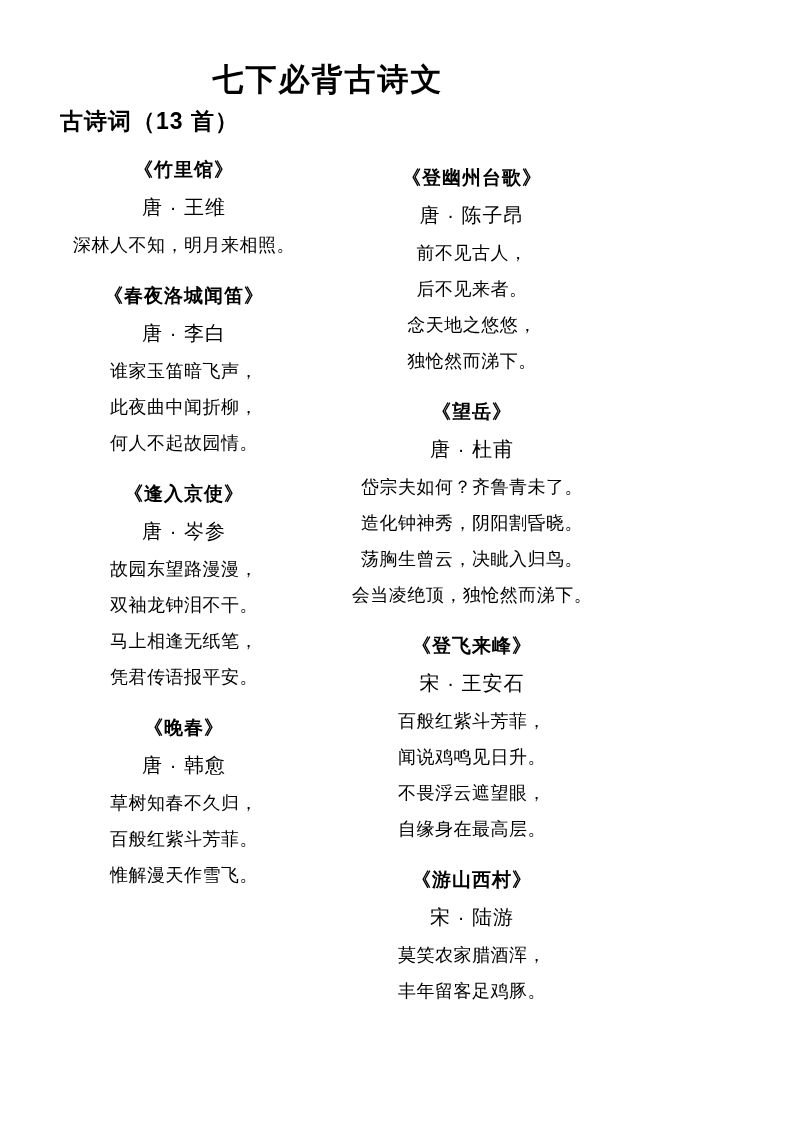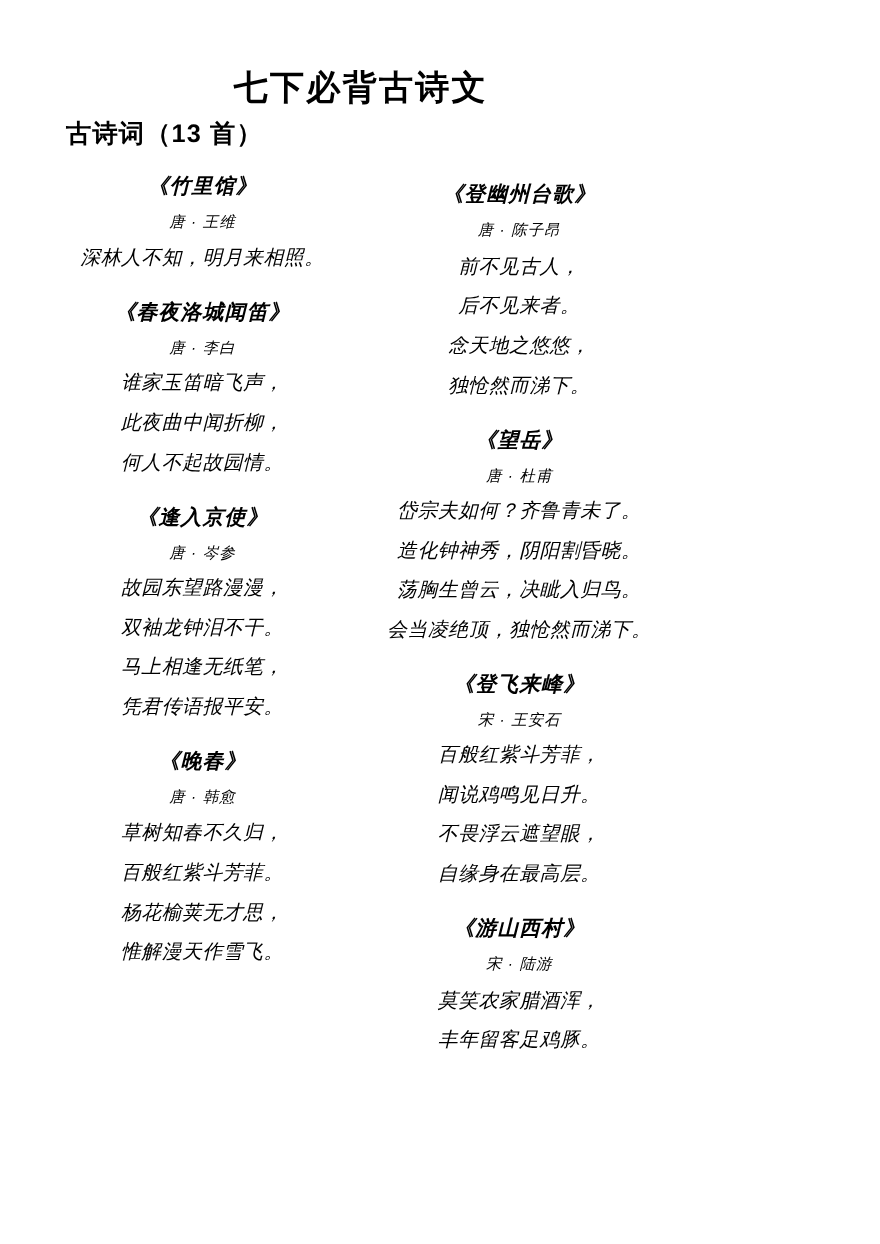--- a/index.html
+++ b/index.html
@@ -34,41 +34,40 @@
     font-size: 23px;
     font-weight: bold;
     margin: 6px 0 0 8px;
     letter-spacing: 1px;
   }
   .columns {
     display: flex;
     flex-direction: row;
     margin-top: 14px;
     gap: 0px;
-    font-style: italic;
   }
   .col {
     width: 50%;
     box-sizing: border-box;
   }
   .col-left { padding-right: 12px; }
   .col-right { padding-left: 12px; padding-top: 8px; }
   .poem {
     margin-bottom: 14px;
   }
   .poem-title {
     text-align: center;
     font-size: 19px;
     font-weight: bold;
     line-height: 1.95;
     letter-spacing: 1px;
   }
   .poem-author {
     text-align: center;
-    font-size: 14px;
+    font-size: 20px;
     line-height: 1.95;
     letter-spacing: 1px;
   }
   .poem-line {
     text-align: center;
     font-size: 18px;
     line-height: 2.0;
     letter-spacing: 0.5px;
     white-space: nowrap;
   }
@@ -107,21 +106,20 @@
         <div class="poem-line">双袖龙钟泪不干。</div>
         <div class="poem-line">马上相逢无纸笔，</div>
         <div class="poem-line">凭君传语报平安。</div>
       </div>
 
       <div class="poem">
         <div class="poem-title">《晚春》</div>
         <div class="poem-author">唐 · 韩愈</div>
         <div class="poem-line">草树知春不久归，</div>
         <div class="poem-line">百般红紫斗芳菲。</div>
-        <div class="poem-line">杨花榆荚无才思，</div>
         <div class="poem-line">惟解漫天作雪飞。</div>
       </div>
 
     </div>
 
     <div class="col col-right">
 
       <div class="poem">
         <div class="poem-title">《登幽州台歌》</div>
         <div class="poem-author">唐 · 陈子昂</div>

